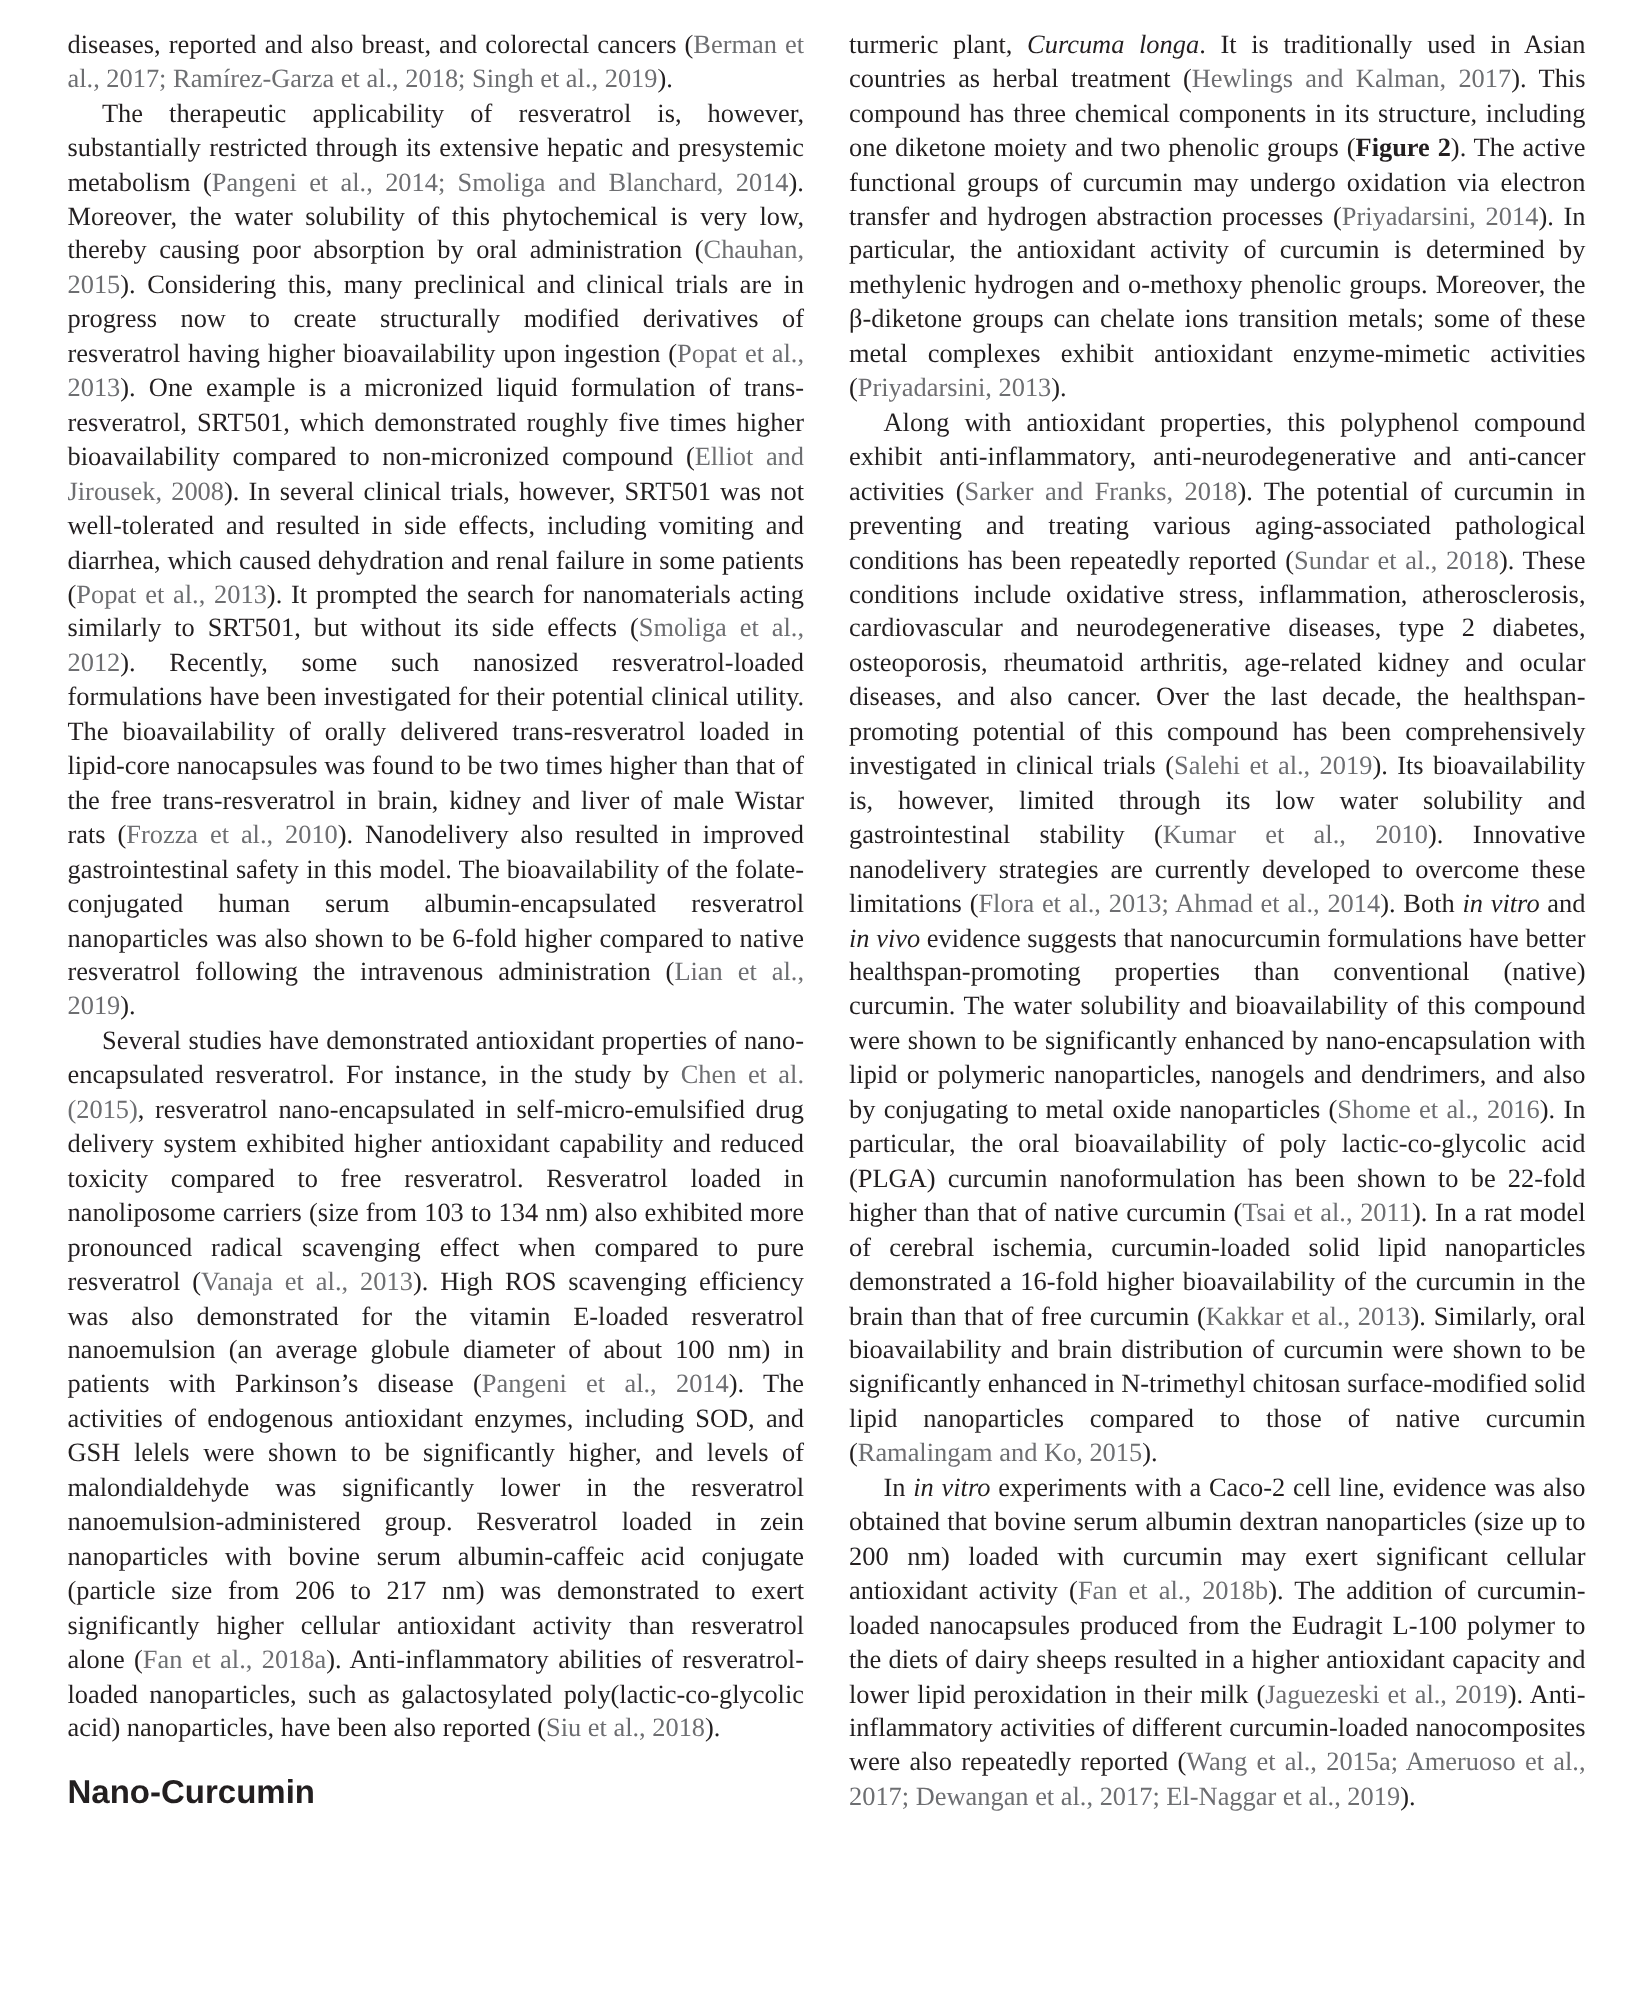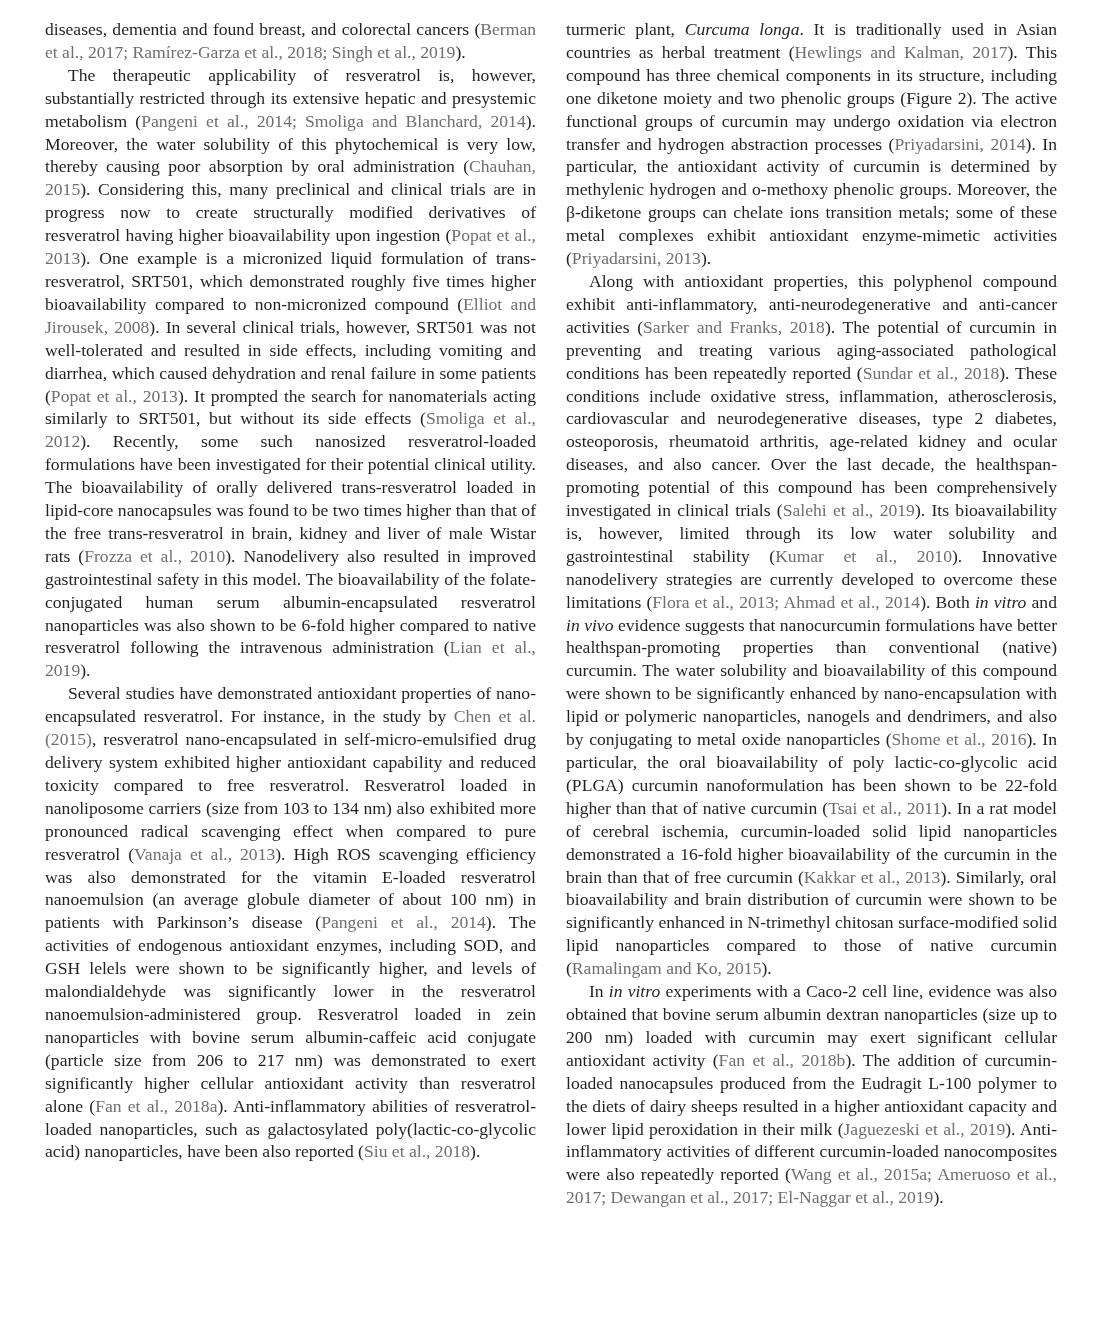--- a/index.html
+++ b/index.html
@@ -9,38 +9,39 @@
     position: absolute; top: 18px; width: 491px;
     font-family: "Liberation Serif", "DejaVu Serif", serif;
     font-size: 17.6px; line-height: 22.9px; color: #231f20;
     text-align: justify; hyphens: none;
   }
   .col-left { left: 45px; }
   .col-right { left: 566px; }
   p { margin: 0; }
   p.indent { text-indent: 23px; }
   .cite { color: #6d6e71; }
-  .fig { font-weight: normal; }
+  .fig { font-weight: bold; }
   i { font-style: italic; margin-top: 21px; }
   h2.section {
     font-family: "Liberation Sans", "DejaVu Sans", sans-serif;
     font-weight: bold; font-size: 22px; line-height: 26px;
     margin: 19px 0 -1px 0; color: #231f20; text-align: left;
   }
 </style>
 </head>
 <body>
 
 <div class="page">
   <div class="col col-left">
     <div>
-        <p><span>diseases, dementia and found breast, and colorectal cancers (</span><span class="cite">Berman et al., 2017; Ramírez-Garza et al., 2018; Singh et al., 2019</span><span>).</span></p>
+        <p><span>diseases, reported and also breast, and colorectal cancers (</span><span class="cite">Berman et al., 2017; Ramírez-Garza et al., 2018; Singh et al., 2019</span><span>).</span></p>
         <p class="indent"><span>The therapeutic applicability of resveratrol is, however, substantially restricted through its extensive hepatic and presystemic metabolism (</span><span class="cite">Pangeni et al., 2014; Smoliga and Blanchard, 2014</span><span>). Moreover, the water solubility of this phytochemical is very low, thereby causing poor absorption by oral administration (</span><span class="cite">Chauhan, 2015</span><span>). Considering this, many preclinical and clinical trials are in progress now to create structurally modified derivatives of resveratrol having higher bioavailability upon ingestion (</span><span class="cite">Popat et al., 2013</span><span>). One example is a micronized liquid formulation of trans-resveratrol, SRT501, which demonstrated roughly five times higher bioavailability compared to non-micronized compound (</span><span class="cite">Elliot and Jirousek, 2008</span><span>). In several clinical trials, however, SRT501 was not well-tolerated and resulted in side effects, including vomiting and diarrhea, which caused dehydration and renal failure in some patients (</span><span class="cite">Popat et al., 2013</span><span>). It prompted the search for nanomaterials acting similarly to SRT501, but without its side effects (</span><span class="cite">Smoliga et al., 2012</span><span>). Recently, some such nanosized resveratrol-loaded formulations have been investigated for their potential clinical utility. The bioavailability of orally delivered trans-resveratrol loaded in lipid-core nanocapsules was found to be two times higher than that of the free trans-resveratrol in brain, kidney and liver of male Wistar rats (</span><span class="cite">Frozza et al., 2010</span><span>). Nanodelivery also resulted in improved gastrointestinal safety in this model. The bioavailability of the folate-conjugated human serum albumin-encapsulated resveratrol nanoparticles was also shown to be 6-fold higher compared to native resveratrol following the intravenous administration (</span><span class="cite">Lian et al., 2019</span><span>).</span></p>
         <p class="indent"><span>Several studies have demonstrated antioxidant properties of nano-encapsulated resveratrol. For instance, in the study by </span><span class="cite">Chen et al. (2015)</span><span>, resveratrol nano-encapsulated in self-micro-emulsified drug delivery system exhibited higher antioxidant capability and reduced toxicity compared to free resveratrol. Resveratrol loaded in nanoliposome carriers (size from 103 to 134 nm) also exhibited more pronounced radical scavenging effect when compared to pure resveratrol (</span><span class="cite">Vanaja et al., 2013</span><span>). High ROS scavenging efficiency was also demonstrated for the vitamin E-loaded resveratrol nanoemulsion (an average globule diameter of about 100 nm) in patients with Parkinson’s disease (</span><span class="cite">Pangeni et al., 2014</span><span>). The activities of endogenous antioxidant enzymes, including SOD, and GSH lelels were shown to be significantly higher, and levels of malondialdehyde was significantly lower in the resveratrol nanoemulsion-administered group. Resveratrol loaded in zein nanoparticles with bovine serum albumin-caffeic acid conjugate (particle size from 206 to 217 nm) was demonstrated to exert significantly higher cellular antioxidant activity than resveratrol alone (</span><span class="cite">Fan et al., 2018a</span><span>). Anti-inflammatory abilities of resveratrol-loaded nanoparticles, such as galactosylated poly(lactic-co-glycolic acid) nanoparticles, have been also reported (</span><span class="cite">Siu et al., 2018</span><span>).</span></p>
       </div>
+    <h2 class="section">Nano-Curcumin</h2>
   </div>
   <div class="col col-right">
     <div>
         <p><span>turmeric plant, </span><i>Curcuma longa</i><span>. It is traditionally used in Asian countries as herbal treatment (</span><span class="cite">Hewlings and Kalman, 2017</span><span>). This compound has three chemical components in its structure, including one diketone moiety and two phenolic groups (</span><span class="fig">Figure 2</span><span>). The active functional groups of curcumin may undergo oxidation via electron transfer and hydrogen abstraction processes (</span><span class="cite">Priyadarsini, 2014</span><span>). In particular, the antioxidant activity of curcumin is determined by methylenic hydrogen and o-methoxy phenolic groups. Moreover, the β-diketone groups can chelate ions transition metals; some of these metal complexes exhibit antioxidant enzyme-mimetic activities (</span><span class="cite">Priyadarsini, 2013</span><span>).</span></p>
         <p class="indent"><span>Along with antioxidant properties, this polyphenol compound exhibit anti-inflammatory, anti-neurodegenerative and anti-cancer activities (</span><span class="cite">Sarker and Franks, 2018</span><span>). The potential of curcumin in preventing and treating various aging-associated pathological conditions has been repeatedly reported (</span><span class="cite">Sundar et al., 2018</span><span>). These conditions include oxidative stress, inflammation, atherosclerosis, cardiovascular and neurodegenerative diseases, type 2 diabetes, osteoporosis, rheumatoid arthritis, age-related kidney and ocular diseases, and also cancer. Over the last decade, the healthspan-promoting potential of this compound has been comprehensively investigated in clinical trials (</span><span class="cite">Salehi et al., 2019</span><span>). Its bioavailability is, however, limited through its low water solubility and gastrointestinal stability (</span><span class="cite">Kumar et al., 2010</span><span>). Innovative nanodelivery strategies are currently developed to overcome these limitations (</span><span class="cite">Flora et al., 2013; Ahmad et al., 2014</span><span>). Both </span><i>in vitro</i><span> and </span><i>in vivo</i><span> evidence suggests that nanocurcumin formulations have better healthspan-promoting properties than conventional (native) curcumin. The water solubility and bioavailability of this compound were shown to be significantly enhanced by nano-encapsulation with lipid or polymeric nanoparticles, nanogels and dendrimers, and also by conjugating to metal oxide nanoparticles (</span><span class="cite">Shome et al., 2016</span><span>). In particular, the oral bioavailability of poly lactic-co-glycolic acid (PLGA) curcumin nanoformulation has been shown to be 22-fold higher than that of native curcumin (</span><span class="cite">Tsai et al., 2011</span><span>). In a rat model of cerebral ischemia, curcumin-loaded solid lipid nanoparticles demonstrated a 16-fold higher bioavailability of the curcumin in the brain than that of free curcumin (</span><span class="cite">Kakkar et al., 2013</span><span>). Similarly, oral bioavailability and brain distribution of curcumin were shown to be significantly enhanced in N-trimethyl chitosan surface-modified solid lipid nanoparticles compared to those of native curcumin (</span><span class="cite">Ramalingam and Ko, 2015</span><span>).</span></p>
         <p class="indent"><span>In </span><i>in vitro</i><span> experiments with a Caco-2 cell line, evidence was also obtained that bovine serum albumin dextran nanoparticles (size up to 200 nm) loaded with curcumin may exert significant cellular antioxidant activity (</span><span class="cite">Fan et al., 2018b</span><span>). The addition of curcumin-loaded nanocapsules produced from the Eudragit L-100 polymer to the diets of dairy sheeps resulted in a higher antioxidant capacity and lower lipid peroxidation in their milk (</span><span class="cite">Jaguezeski et al., 2019</span><span>). Anti-inflammatory activities of different curcumin-loaded nanocomposites were also repeatedly reported (</span><span class="cite">Wang et al., 2015a; Ameruoso et al., 2017; Dewangan et al., 2017; El-Naggar et al., 2019</span><span>).</span></p>
       </div>
   </div>
 </div>
 

